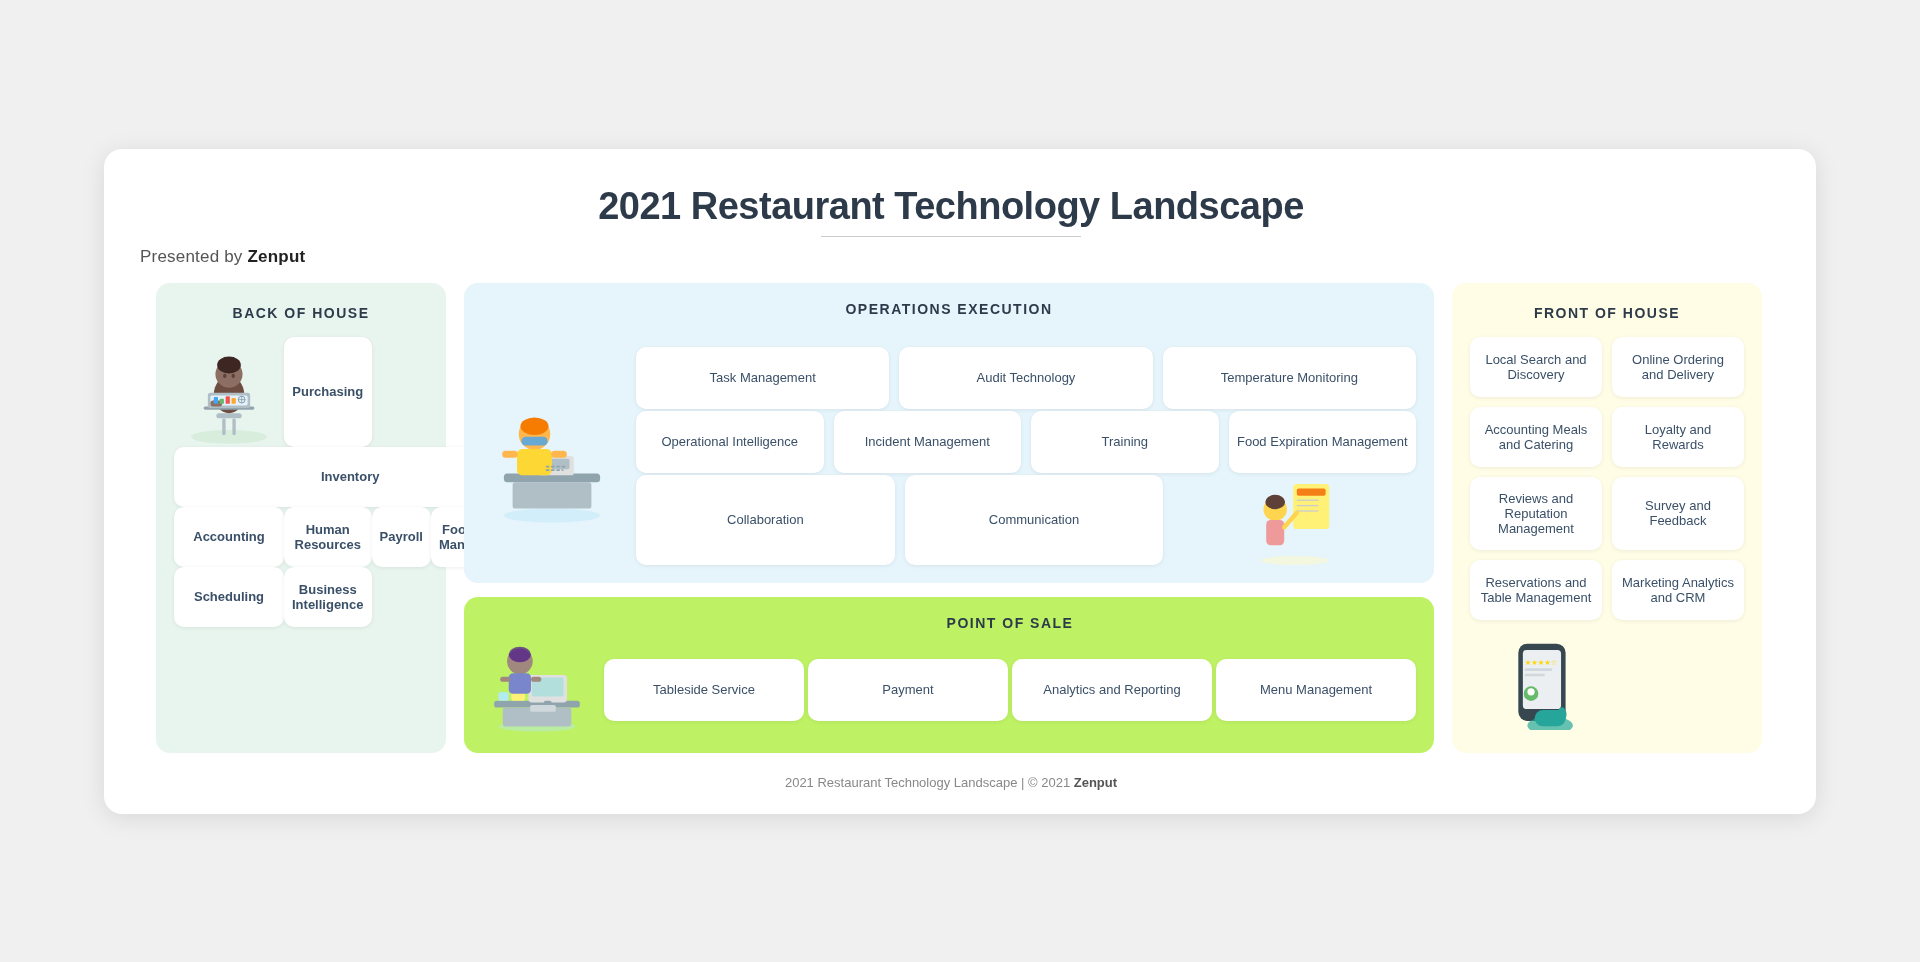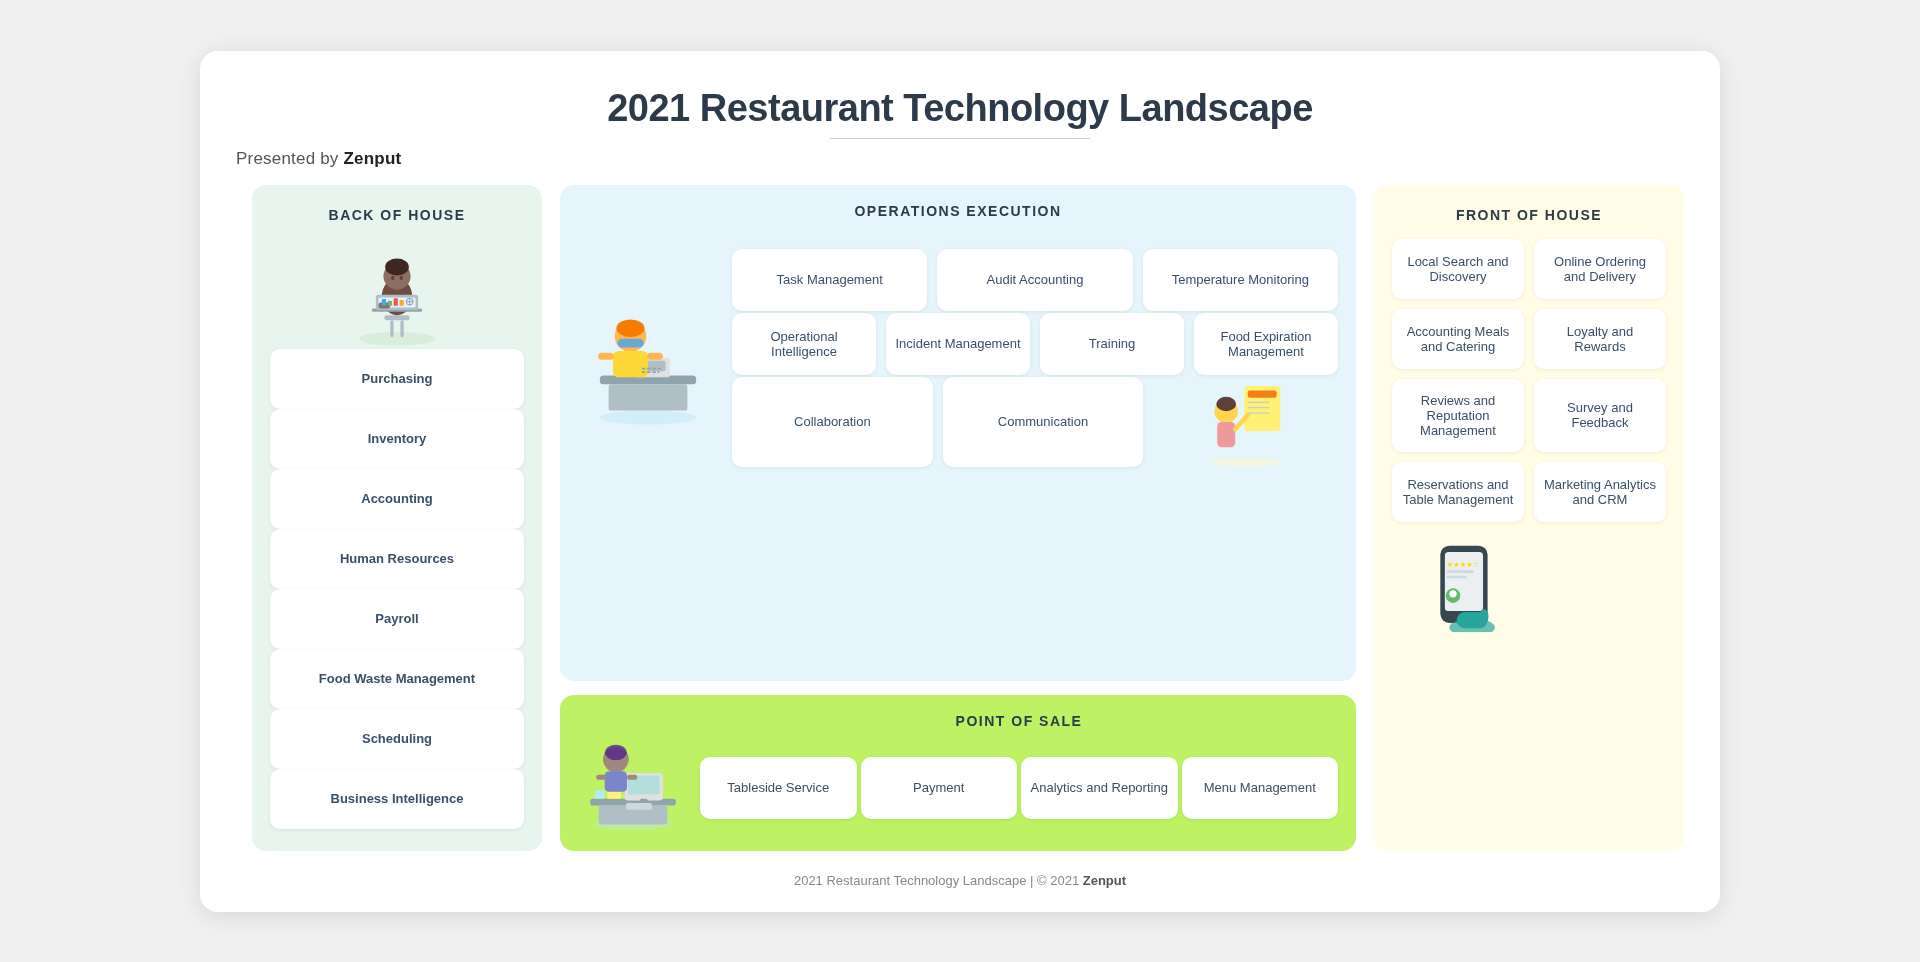--- a/index.html
+++ b/index.html
@@ -9,23 +9,23 @@
       display: flex;
       justify-content: center;
       align-items: center;
       min-height: 100vh;
       padding: 20px;
     }
     .outer-card {
       background: #fff;
       border-radius: 18px;
       box-shadow: 0 4px 24px rgba(0,0,0,0.10);
-      width: 1520px;
+      width: 1712px;
       max-width: 100%;
-      padding: 36px 36px 24px 36px;
+      padding: 36px 54px 24px 36px;
     }
     .page-title {
       text-align: center;
       font-size: 38px;
       font-weight: 700;
       color: #2d3a4a;
       letter-spacing: -0.5px;
       margin-bottom: 8px;
     }
     .subtitle {
@@ -67,21 +67,21 @@
       font-size: 14px;
       font-weight: 800;
       letter-spacing: 1.5px;
       color: #2d3a4a;
       text-align: center;
       margin-bottom: 16px;
       text-transform: uppercase;
     }
     .boh-grid {
       display: grid;
-      grid-template-columns: 1fr;
+      grid-template-columns: 1fr 1fr 1fr 1fr;
       gap: 0;
       width: 100%;
     }
     .boh-illustration {
       grid-column: 1 / 2;
       display: flex;
       align-items: center;
       justify-content: center;
     }
     .boh-card {
@@ -360,21 +360,21 @@
               <line x1="68" y1="96" x2="88" y2="96" stroke="#90a4ae" stroke-width="2" stroke-dasharray="4,2"></line>
             </svg>
           </div>
 
           <div class="ops-section-inner" style="flex:1;display:flex;flex-direction:column;gap:2px;">
             <div class="ops-row">
               <div class="ops-card">
                   <span>Task Management</span>
                 </div>
               <div class="ops-card">
-                  <span>Audit Accounting</span>
+                  <span>Audit Technology</span>
                 </div>
               <div class="ops-card">
                   <span>Temperature Monitoring</span>
                 </div>
             </div>
             <div class="ops-row">
               <div class="ops-card">
                   <span>Operational Intelligence</span>
                 </div>
               <div class="ops-card">

